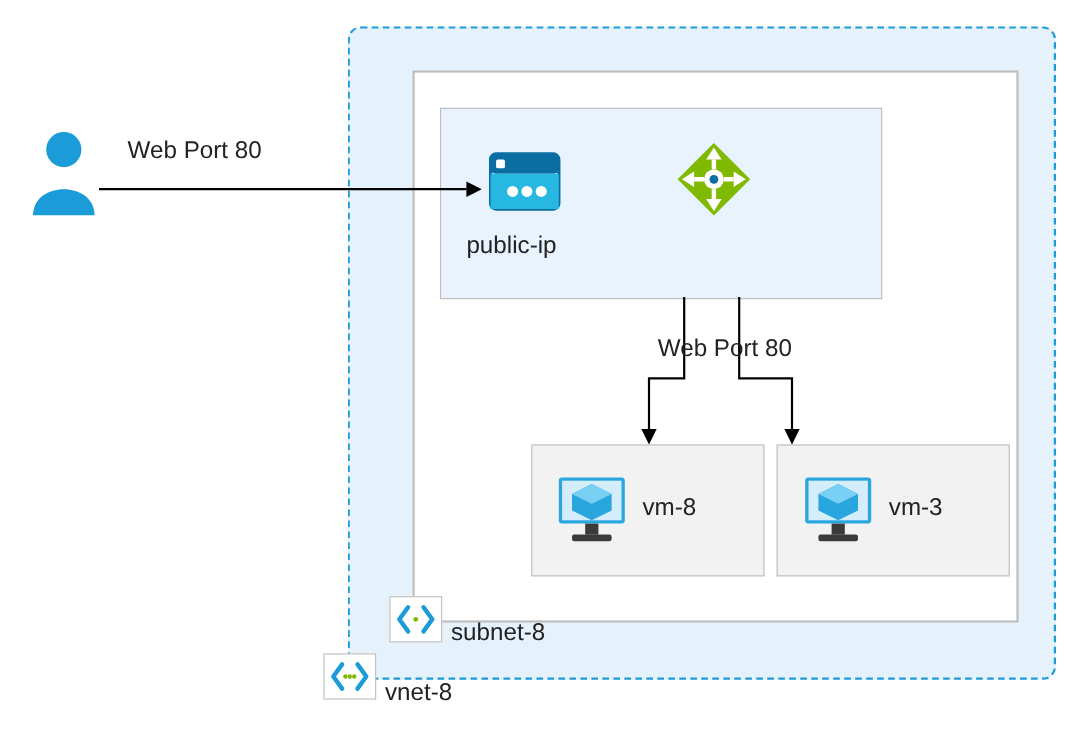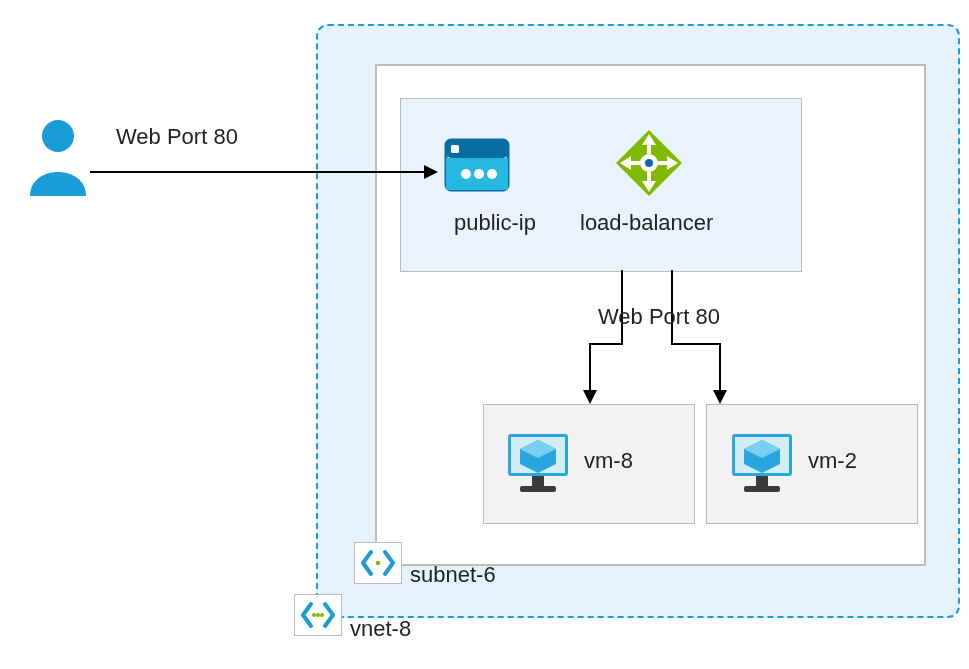--- a/index.html
+++ b/index.html
@@ -47,38 +47,37 @@
     <svg width="66" height="58" viewBox="0 0 66 58">
       <rect x="2" y="4" width="62" height="50" rx="5" fill="#fff" stroke="#0a6ea3" stroke-width="3"></rect>
       <rect x="2" y="4" width="62" height="18" rx="5" fill="#0a6ea3"></rect>
       <rect x="2" y="22" width="62" height="32" fill="#26b8e0"></rect>
       <rect x="7" y="9" width="8" height="8" rx="1.5" fill="#fff"></rect>
       <circle cx="22" cy="38" r="5" fill="#fff"></circle>
       <circle cx="35" cy="38" r="5" fill="#fff"></circle>
       <circle cx="48" cy="38" r="5" fill="#fff"></circle>
     </svg>
   </div>
-  <div class="abs label" style="left:454px;top:210px">public-ip</div>
+  <div class="abs label" style="left:424px;top:210px">public-ip</div>
 
   <div class="abs" style="left:612px;top:126px">
     <svg width="74" height="74" viewBox="0 0 74 74">
       <polygon points="37,4 70,37 37,70 4,37" fill="#7fba00"></polygon>
       <circle cx="37" cy="37" r="9" fill="#fff"></circle>
       <circle cx="37" cy="37" r="4" fill="#0a6ea3"></circle>
       <polygon points="37,8 44,19 30,19" fill="#fff"></polygon>
       <polygon points="37,66 44,55 30,55" fill="#fff"></polygon>
       <polygon points="8,37 19,30 19,44" fill="#fff"></polygon>
       <polygon points="66,37 55,30 55,44" fill="#fff"></polygon>
       <line x1="37" y1="19" x2="37" y2="28" stroke="#fff" stroke-width="4"></line>
       <line x1="37" y1="46" x2="37" y2="55" stroke="#fff" stroke-width="4"></line>
       <line x1="19" y1="37" x2="28" y2="37" stroke="#fff" stroke-width="4"></line>
       <line x1="46" y1="37" x2="55" y2="37" stroke="#fff" stroke-width="4"></line>
     </svg>
   </div>
-  <div class="abs label" style="left:580px;top:210px">load-balancer</div>
 
   <div class="abs" style="left:560px;top:270px">
     <svg width="170" height="136" viewBox="0 0 170 136">
 
       <path d="M62 0 L62 74 L30 74 L30 122" fill="none" stroke="#000" stroke-width="2"></path>
       <polygon points="23,120 30,134 37,120" fill="#000"></polygon>
 
       <path d="M112 0 L112 74 L160 74 L160 122" fill="none" stroke="#000" stroke-width="2"></path>
       <polygon points="153,120 160,134 167,120" fill="#000"></polygon>
     </svg>
@@ -100,30 +99,30 @@
   <div class="abs" style="left:726px;top:428px">
     <svg width="72" height="66" viewBox="0 0 72 66">
       <rect x="6" y="6" width="60" height="42" rx="3" fill="#2aa6df"></rect>
       <rect x="9" y="9" width="54" height="36" fill="#d3edfb"></rect>
       <rect x="30" y="48" width="12" height="10" fill="#3b3b3b"></rect>
       <rect x="18" y="58" width="36" height="6" rx="2" fill="#3b3b3b"></rect>
       <polygon points="36,12 54,21 54,36 36,45 18,36 18,21" fill="#2aa6df"></polygon>
       <polygon points="36,12 54,21 36,30 18,21" fill="#7ad0f4"></polygon>
     </svg>
   </div>
-  <div class="abs label" style="left:808px;top:448px">vm-2</div>
+  <div class="abs label" style="left:808px;top:448px">vm-3</div>
 
   <div class="abs badge" style="left:354px;top:542px">
     <svg width="36" height="28" viewBox="0 0 36 28">
       <path d="M11 3 L3 14 L11 25" fill="none" stroke="#1b9bd7" stroke-width="4" stroke-linecap="round" stroke-linejoin="round"></path>
       <path d="M25 3 L33 14 L25 25" fill="none" stroke="#1b9bd7" stroke-width="4" stroke-linecap="round" stroke-linejoin="round"></path>
       <circle cx="18" cy="14" r="2.2" fill="#7fba00"></circle>
     </svg>
   </div>
-  <div class="abs label" style="left:410px;top:562px">subnet-6</div>
+  <div class="abs label" style="left:410px;top:562px">subnet-8</div>
 
   <div class="abs badge" style="left:294px;top:594px">
     <svg width="36" height="28" viewBox="0 0 36 28">
       <path d="M11 3 L3 14 L11 25" fill="none" stroke="#1b9bd7" stroke-width="4" stroke-linecap="round" stroke-linejoin="round"></path>
       <path d="M25 3 L33 14 L25 25" fill="none" stroke="#1b9bd7" stroke-width="4" stroke-linecap="round" stroke-linejoin="round"></path>
       <circle cx="14" cy="14" r="2" fill="#7fba00"></circle>
       <circle cx="18" cy="14" r="2" fill="#7fba00"></circle>
       <circle cx="22" cy="14" r="2" fill="#7fba00"></circle>
     </svg>
   </div>

